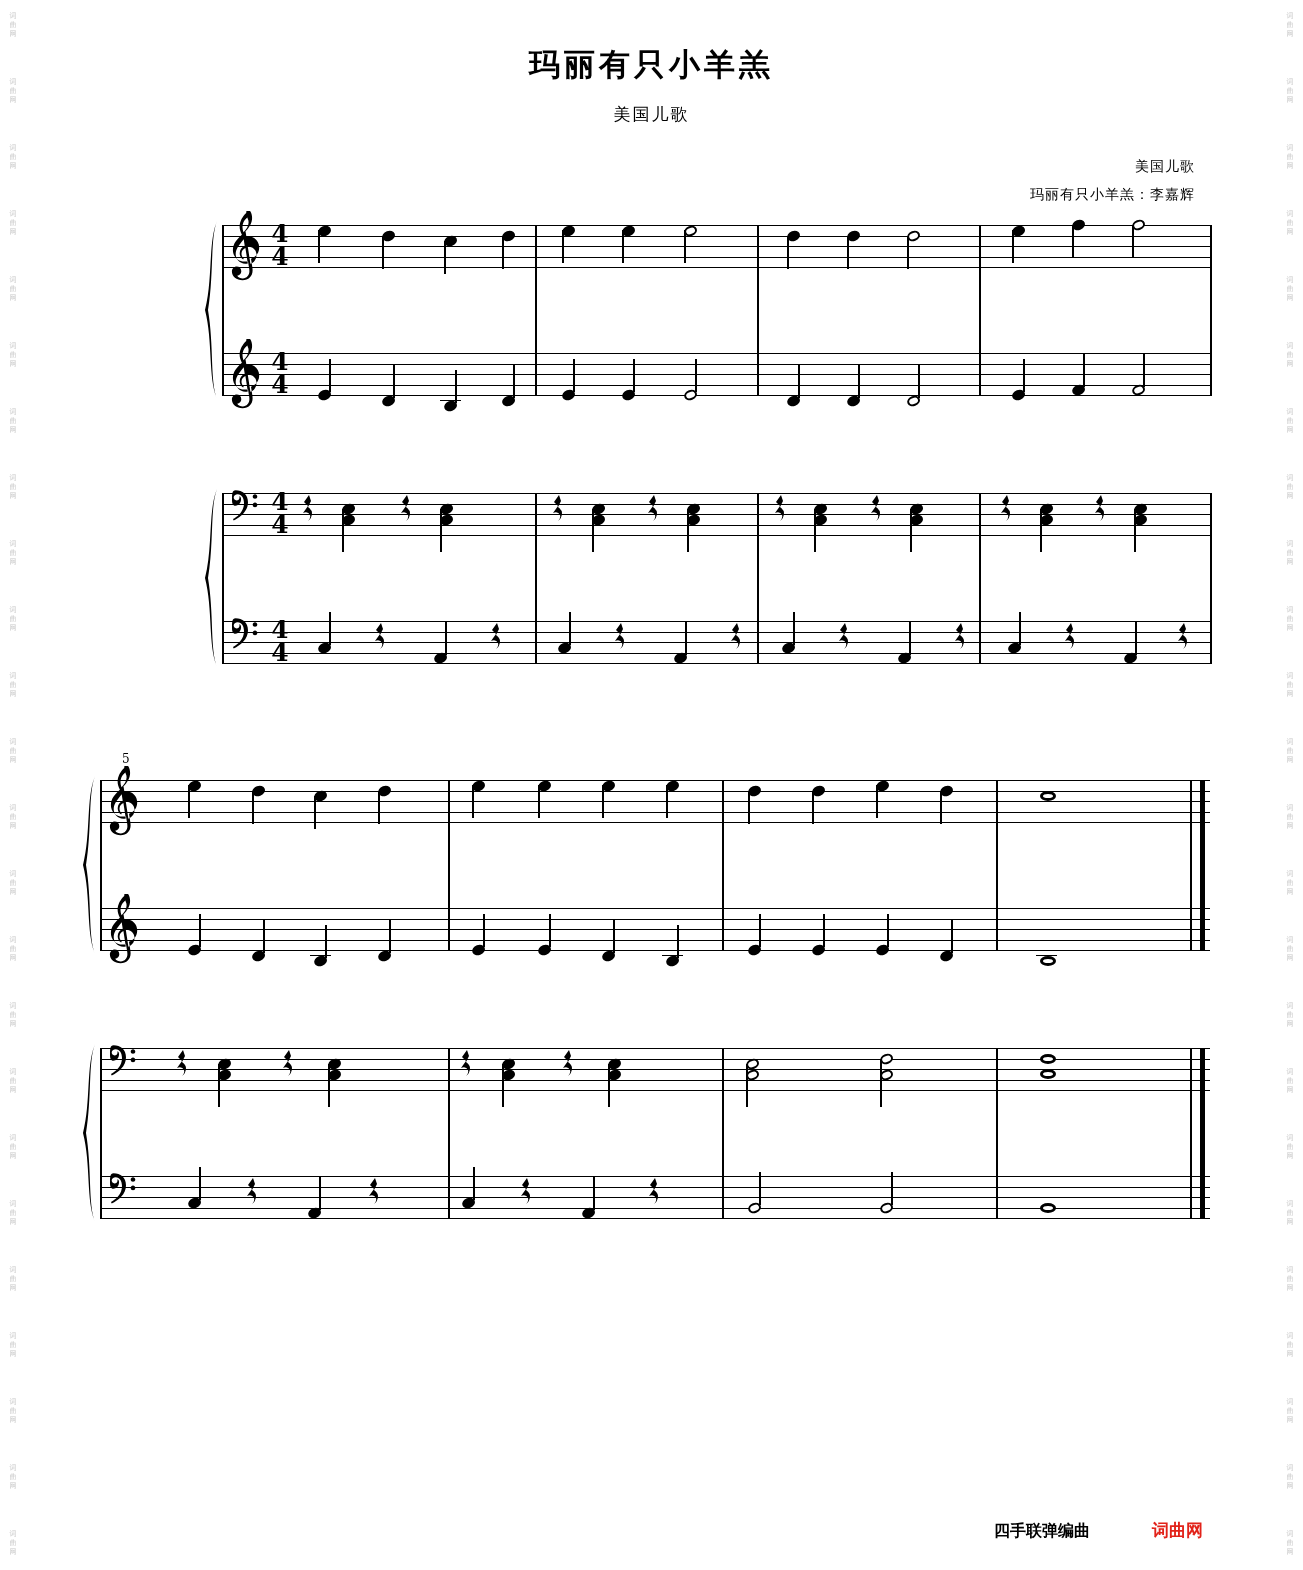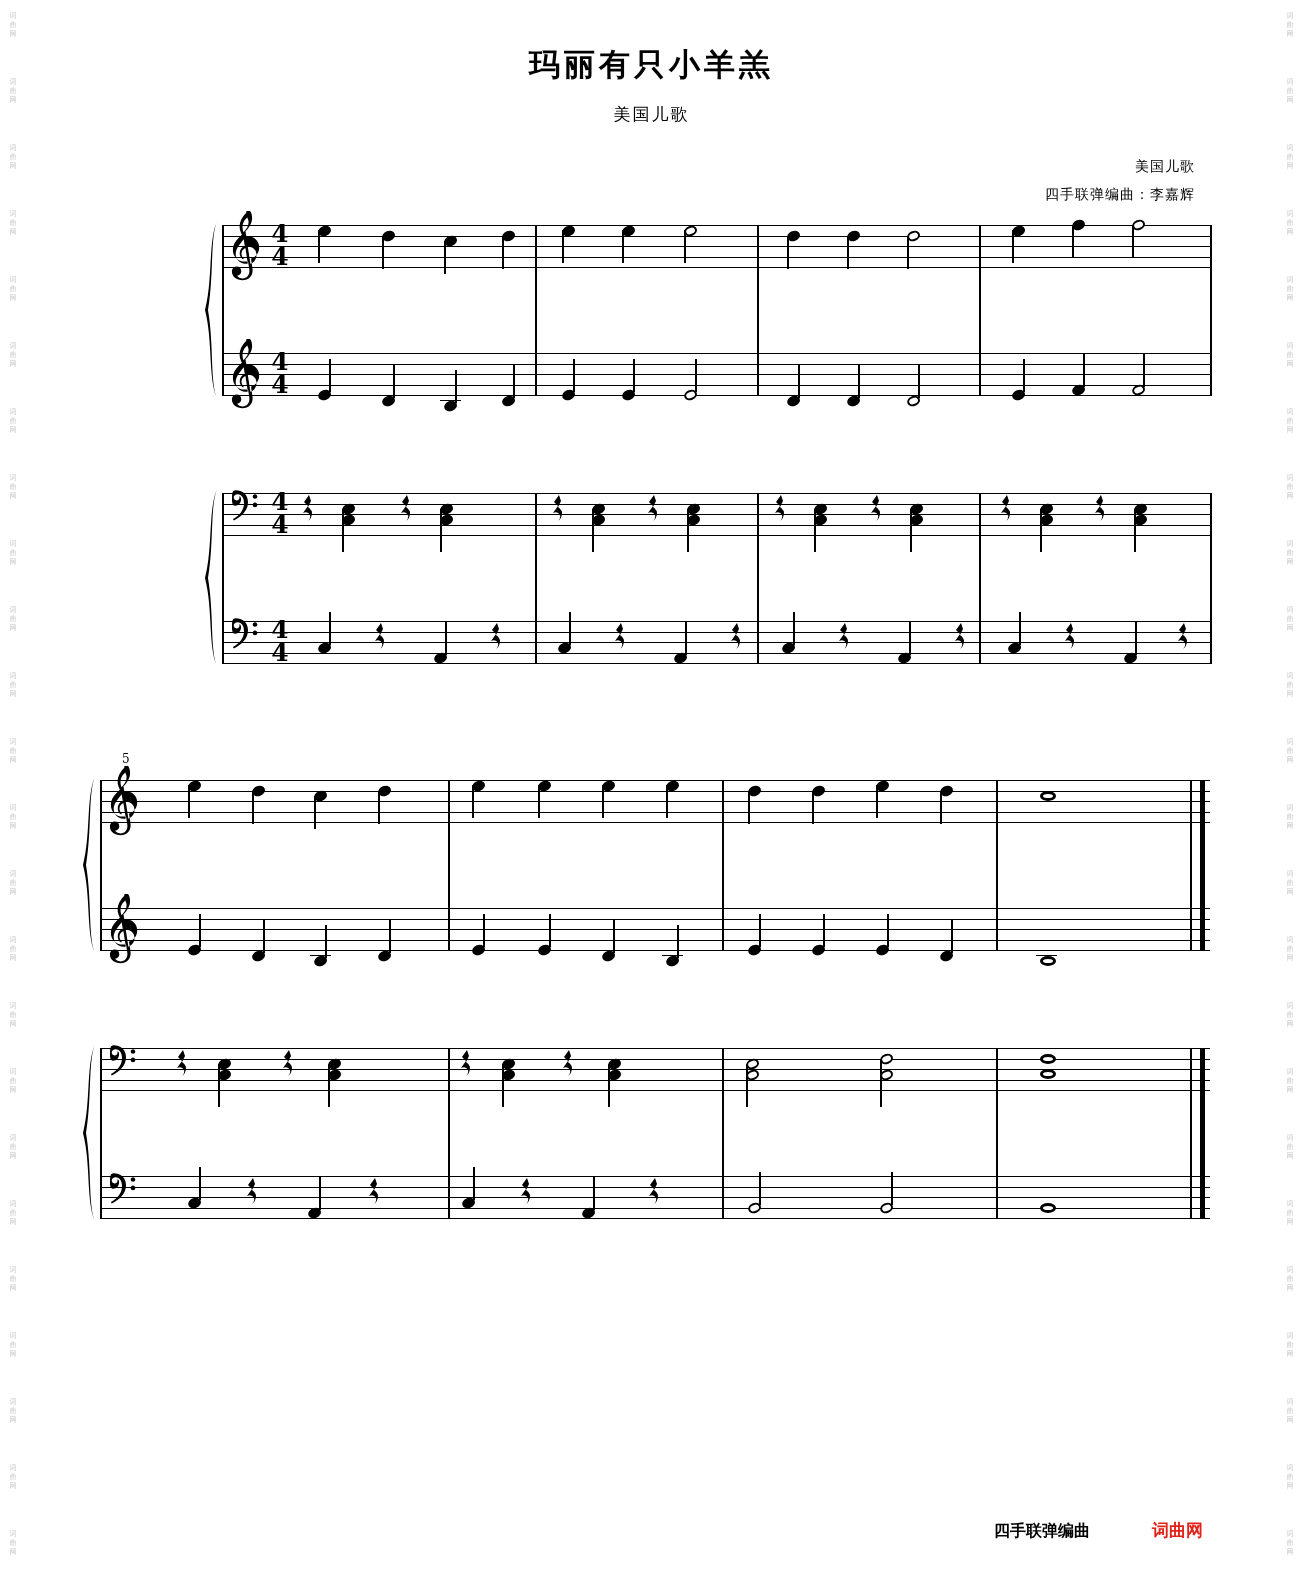--- a/index.html
+++ b/index.html
@@ -330,21 +330,21 @@
 曲
 网</div>
       <div class="wm-cell" style="white-space: pre;">词
 曲
 网</div>
     </div>
 
   <div class="title">玛丽有只小羊羔</div>
   <div class="subtitle">美国儿歌</div>
   <div class="credit c1">美国儿歌</div>
-  <div class="credit c2">四手联弹编曲：李嘉辉</div>
+  <div class="credit c2">玛丽有只小羊羔：李嘉辉</div>
 
   <div class="measure-num" style="left:122px; top:752px;">5</div>
 
   <div class="system" id="sys1" style="left:222px; top:225px; width:990px; height:460px;">
       <div class="stave" style="top: 0px; left: 0px; width: 990px; height: 42px; position: absolute;">
         <div class="sline" style="top: 0px;"></div>
         <div class="sline" style="top: 10.5px;"></div>
         <div class="sline" style="top: 21px;"></div>
         <div class="sline" style="top: 31.5px;"></div>
         <div class="sline" style="top: 42px;"></div>

